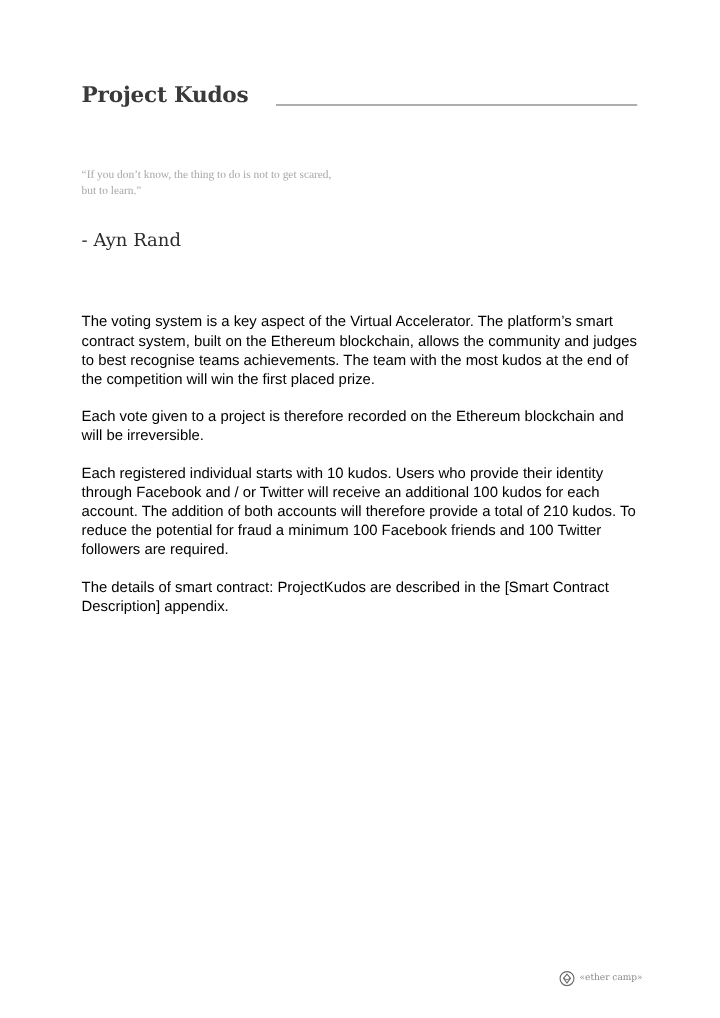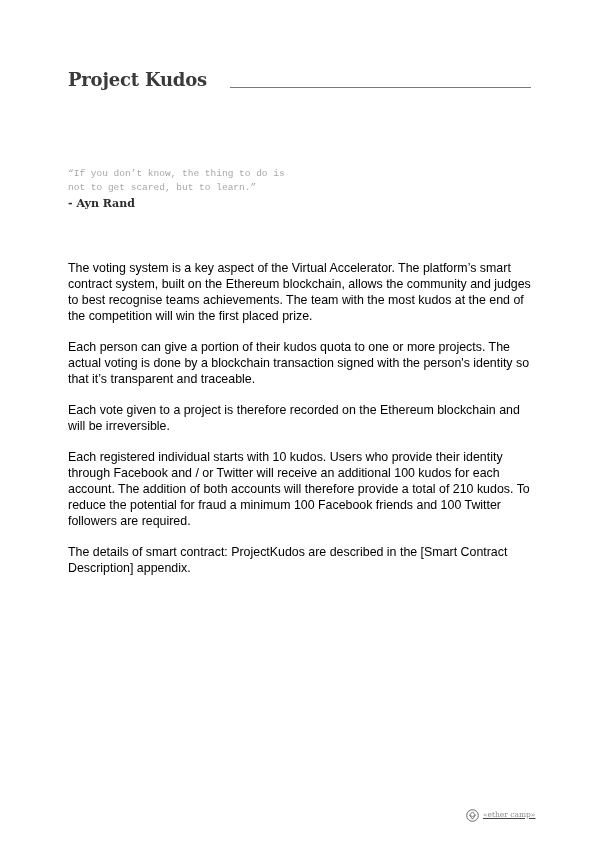--- a/index.html
+++ b/index.html
@@ -47,31 +47,30 @@
       height: 0;
       border-top: 1px solid #7a7a7a;
     }
     .quote-block {
       position: absolute;
       left: 68px;
       top: 139px;
       width: 220px;
     }
     .quote-text {
-      font-family: Liberation Mono, monospace;
+      font-family: Liberation Serif, serif;
       font-size: 9.5px;
       line-height: 14px;
       color: #a8a8a8;
-      margin-top: 28px;
     }
     .quote-author {
-      margin-top: 2px;
+      margin-top: 26px;
       font-family: "DejaVu Serif", serif;
-      font-weight: bold;
-      font-size: 11px;
+      font-weight: normal;
+      font-size: 15px;
       line-height: 14px;
       color: #2c2c2c;
     }
     .body-text {
       position: absolute;
       left: 68px;
       top: 260px;
       width: 466px;
     }
     .body-text p {
@@ -79,23 +78,22 @@
       font-size: 12.4px;
       line-height: 16px;
       color: #000000;
       margin-bottom: 15px;
     }
     .footer-logo {
       position: absolute;
       left: 466px;
       top: 808px;
       display: flex;
-      align-items: flex-start;
+      align-items: flex-end;
       height: 14px;
-      text-decoration: underline;
     }
     .footer-logo .logo-icon {
       width: 13px;
       height: 13px;
       display: inline-block;
     }
     .footer-logo .logo-text {
       margin-left: 4px;
       font-family: "DejaVu Serif", serif;
       font-size: 7.5px;
@@ -114,21 +112,20 @@
     <div class="title-rule"></div>
   </div>
 
   <div class="quote-block">
     <p class="quote-text">“If you don’t know, the thing to do is not to get scared, but to learn.”</p>
     <p class="quote-author">- Ayn Rand</p>
   </div>
 
   <div class="body-text">
     <p>The voting system is a key aspect of the Virtual Accelerator. The platform’s smart contract system, built on the Ethereum blockchain, allows the community and judges to best recognise teams achievements. The team with the most kudos at the end of the competition will win the first placed prize.</p>
-    <p>Each person can give a portion of their kudos quota to one or more projects. The actual voting is done by a blockchain transaction signed with the person's identity so that it’s transparent and traceable.</p>
     <p>Each vote given to a project is therefore recorded on the Ethereum blockchain and will be irreversible.</p>
     <p>Each registered individual starts with 10 kudos. Users who provide their identity through Facebook and / or Twitter will receive an additional 100 kudos for each account. The addition of both accounts will therefore provide a total of 210 kudos. To reduce the potential for fraud a minimum 100 Facebook friends and 100 Twitter followers are required.</p>
     <p>The details of smart contract: ProjectKudos are described in the [Smart Contract Description] appendix.</p>
   </div>
 
   <div class="footer-logo">
     <span class="logo-icon">
       <svg width="13" height="13" viewBox="0 0 13 13">
         <circle cx="6.5" cy="6.5" r="5.8" fill="none" stroke="#6a6a6a" stroke-width="1"></circle>
         <path d="M6.5 2.8 L9.4 6.2 L6.5 10.2 L3.6 6.2 Z" fill="none" stroke="#6a6a6a" stroke-width="0.9"></path>

